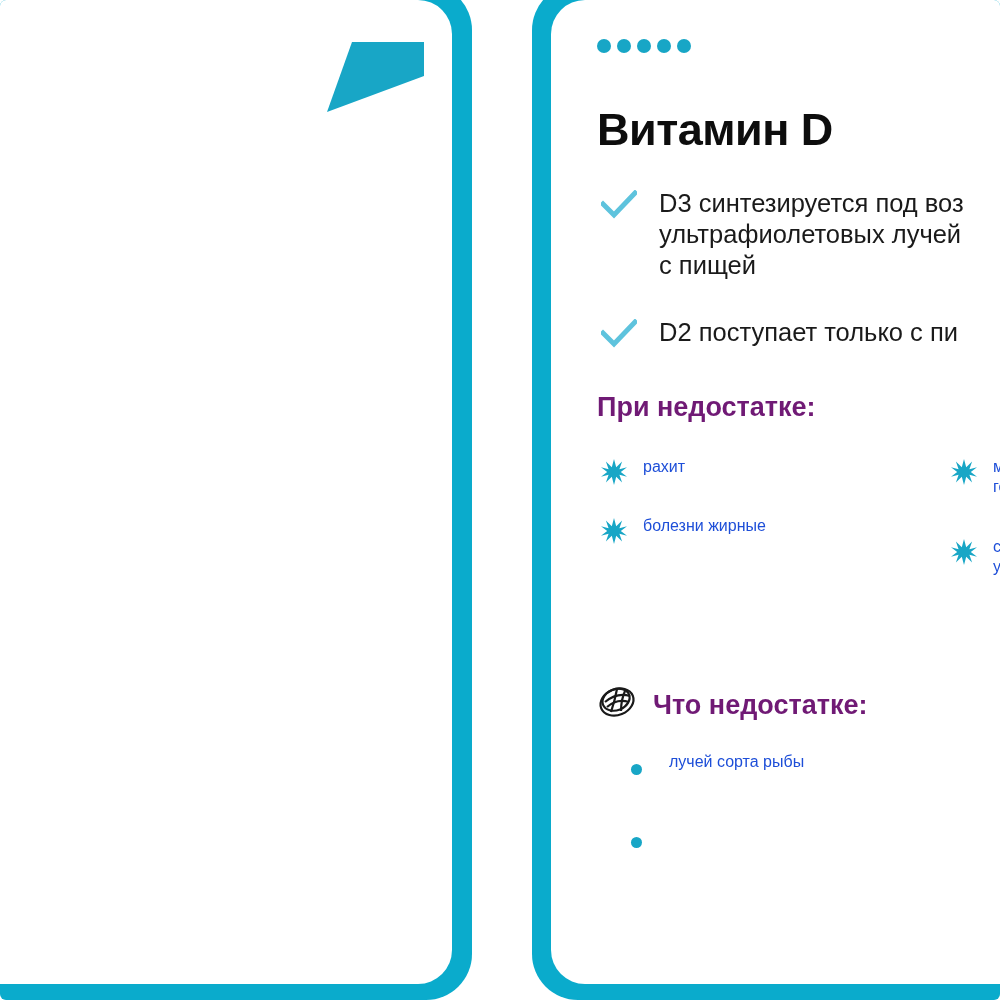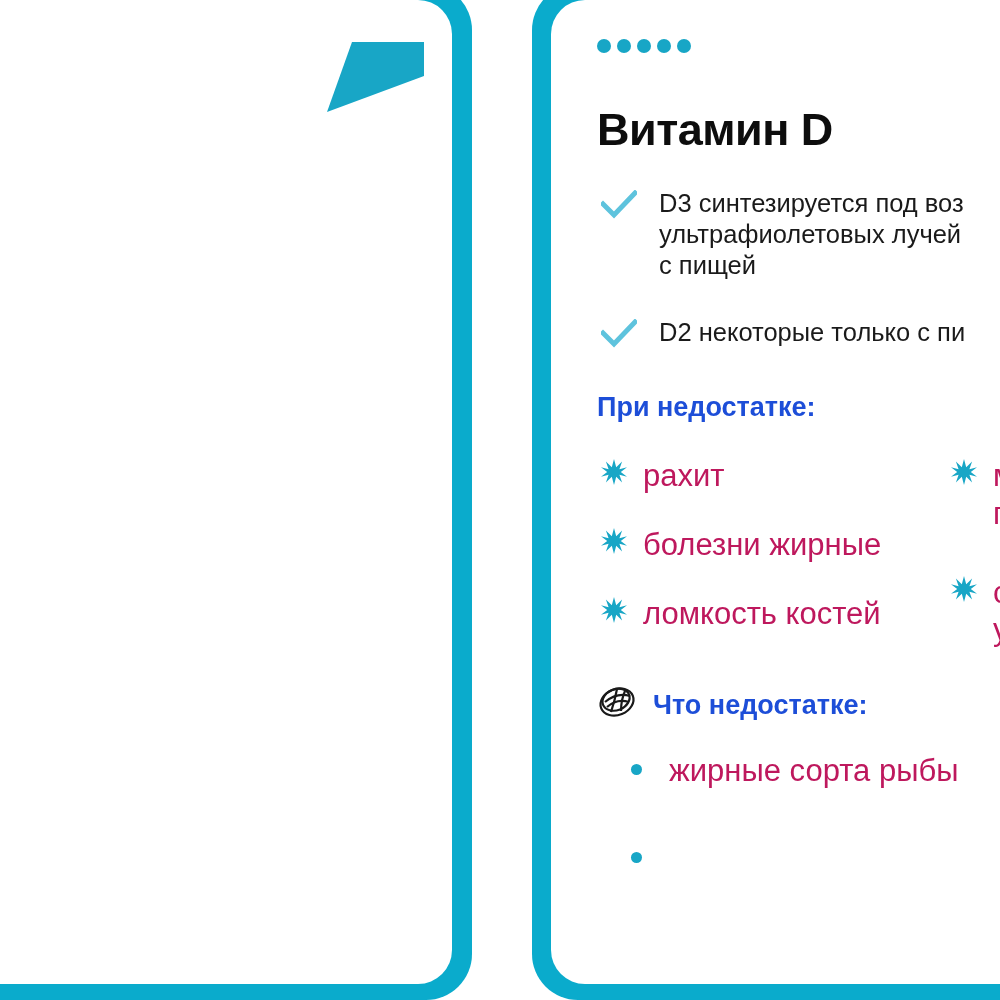--- a/index.html
+++ b/index.html
@@ -15,20 +15,21 @@
     position: relative;
   }
 
   #stage {
     position: absolute;
     inset: 0;
     width: 1000px;
     height: 1000px;
     overflow: hidden;
     background: #ffffff;
+    border-radius: 6px;
   }
 
   
   .card-frame {
     position: absolute;
     background: var(--accent, #0aabcc);
     border-radius: 46px;
     overflow: hidden;
   }
   .card-inner {
@@ -107,36 +108,36 @@
     letter-spacing: -0.5px;
     line-height: 1.05;
     white-space: nowrap;
   }
   #card-vitamin-d .card-title { position: absolute; top: 106px; left: 0; }
 
   .section-head {
     position: absolute;
     font-size: 27px;
     font-weight: bold;
-    color: #1d4ed8;
+    color: #701a75;
     white-space: nowrap;
   }
 
   
   .bullets {
     position: absolute;
     display: flex;
   }
   .bul-col { display: flex; flex-direction: column; }
   .bul-item {
     display: flex;
     align-items: flex-start;
-    font-size: 31px;
+    font-size: 16px;
     line-height: 1.22;
-    color: #be185d;
+    color: #1d4ed8;
   }
   .bul-item .txt { white-space: pre-line; }
 
   .star {
     flex: 0 0 auto;
     width: 26px;
     height: 26px;
     margin-right: 16px;
     margin-top: 2px;
   }
@@ -231,45 +232,39 @@
               <polyline points="2,14 13,25 34,3" fill="none" stroke="#5ec3dd" stroke-width="5" stroke-linecap="square" stroke-linejoin="miter"></polyline>
             </svg>
             <span class="txt">D3 синтезируется под воз
 ультрафиолетовых лучей
 с пищей</span>
           </div>
           <div class="check-item">
             <svg class="check" viewBox="0 0 36 30">
               <polyline points="2,14 13,25 34,3" fill="none" stroke="#5ec3dd" stroke-width="5" stroke-linecap="square" stroke-linejoin="miter"></polyline>
             </svg>
-            <span class="txt">D2 некоторые только с пи</span>
+            <span class="txt">D2 поступает только с пи</span>
           </div>
         </div>
 
         <div class="section-head" style="top:392px; left:0;">При недостатке:</div>
 
         <div class="bullets" style="top:457px; left:4px;">
           <div class="bul-col" style="width:350px; gap:31px;">
             <div class="bul-item">
               <svg class="star" viewBox="0 0 26 26">
                 <polygon fill="#18a6c6" points="13,0 15.2,8.2 21.1,2.4 18.4,10.3 26,8.2 19.8,13 26,17.8 18.4,15.7 21.1,23.6 15.2,17.8 13,26 10.8,17.8 4.9,23.6 7.6,15.7 0,17.8 6.2,13 0,8.2 7.6,10.3 4.9,2.4 10.8,8.2"></polygon>
               </svg>
               <span class="txt">рахит</span>
             </div>
             <div class="bul-item">
               <svg class="star" viewBox="0 0 26 26">
                 <polygon fill="#18a6c6" points="13,0 15.2,8.2 21.1,2.4 18.4,10.3 26,8.2 19.8,13 26,17.8 18.4,15.7 21.1,23.6 15.2,17.8 13,26 10.8,17.8 4.9,23.6 7.6,15.7 0,17.8 6.2,13 0,8.2 7.6,10.3 4.9,2.4 10.8,8.2"></polygon>
               </svg>
               <span class="txt">болезни жирные</span>
-            </div>
-            <div class="bul-item">
-              <svg class="star" viewBox="0 0 26 26">
-                <polygon fill="#18a6c6" points="13,0 15.2,8.2 21.1,2.4 18.4,10.3 26,8.2 19.8,13 26,17.8 18.4,15.7 21.1,23.6 15.2,17.8 13,26 10.8,17.8 4.9,23.6 7.6,15.7 0,17.8 6.2,13 0,8.2 7.6,10.3 4.9,2.4 10.8,8.2"></polygon>
-              </svg>
-              <span class="txt">ломкость костей</span>
             </div>
           </div>
           <div class="bul-col" style="gap:41px;">
             <div class="bul-item">
               <svg class="star" viewBox="0 0 26 26">
                 <polygon fill="#18a6c6" points="13,0 15.2,8.2 21.1,2.4 18.4,10.3 26,8.2 19.8,13 26,17.8 18.4,15.7 21.1,23.6 15.2,17.8 13,26 10.8,17.8 4.9,23.6 7.6,15.7 0,17.8 6.2,13 0,8.2 7.6,10.3 4.9,2.4 10.8,8.2"></polygon>
               </svg>
               <span class="txt">мы
 го</span>
             </div>
@@ -293,21 +288,21 @@
             <path d="M28 9 Q24 18 24 29"></path>
           </g>
         </svg>
 
         <div class="section-head" style="top:690px; left:56px;">Что недостатке:</div>
 
         <div class="bullets" style="top:752px; left:28px;">
           <div class="bul-col" style="gap:50px;">
             <div class="bul-item">
               <span class="rounddot"></span>
-              <span class="txt">жирные сорта рыбы</span>
+              <span class="txt">лучей сорта рыбы</span>
             </div>
             <div class="bul-item">
               <span class="rounddot"></span>
             </div>
           </div>
         </div>
 
       </div>
     </div>
   </div>

